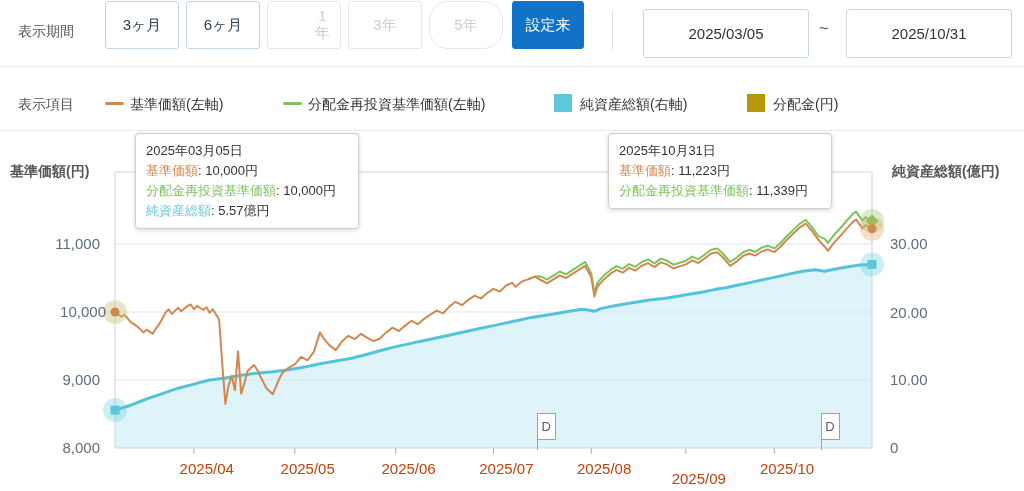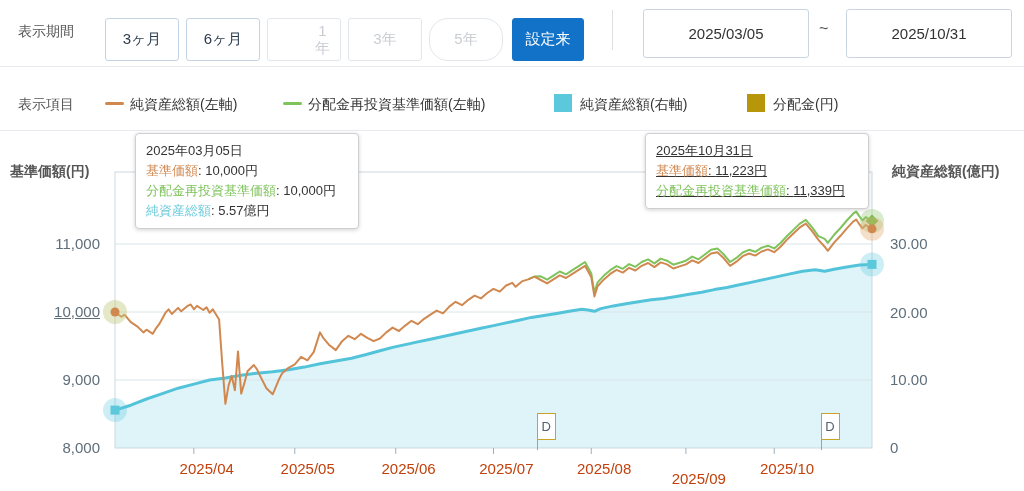--- a/index.html
+++ b/index.html
@@ -1,20 +1,20 @@
 <!DOCTYPE html>
 <html><head>
 <meta charset="utf-8">
 <style>
   html,body{margin:0;padding:0;}
   body{width:1024px;height:491px;position:relative;overflow:hidden;background:#fff;
        font-family:"Liberation Sans","DejaVu Sans",sans-serif;color:#333;}
   .row-label{position:absolute;left:18px;font-size:14px;color:#555;}
   
-  .pbtn{position:absolute;top:18px;width:74px;height:43px;box-sizing:border-box;background:#fff;
+  .pbtn{position:absolute;top:1px;width:74px;height:48px;box-sizing:border-box;background:#fff;
         border:1px solid #C5D4E3;border-radius:3px;font-size:15px;color:#2C3C4E;
         display:flex;align-items:center;justify-content:center;cursor:pointer;}
   .pbtn.disabled{border-color:#E3E7EB;color:#C9CDD2;cursor:default;}
   .pbtn.selected{background:#1272C8;border-color:#1272C8;color:#fff;}
   .vdiv{position:absolute;left:612px;top:10px;width:1px;height:40px;background:#DDDFE3;}
   .datebox{position:absolute;top:9px;width:166px;height:49px;box-sizing:border-box;background:#fff;
         border:1px solid #C9D6E2;border-radius:3px;font-size:15px;color:#333;text-align:center;
         display:flex;align-items:center;justify-content:center;}
   .tilde{position:absolute;top:20px;left:819px;font-size:16px;color:#555;}
   .hdiv{position:absolute;left:0;width:1024px;height:1px;background:#E7EAEE;}
@@ -52,21 +52,21 @@
 <button class="pbtn disabled" style="left:429px;border-radius:19px;">5年</button>
 <button class="pbtn selected" style="left:512px;width:72px;">設定来</button>
 <div class="vdiv"></div>
 <div class="datebox" style="left:643px;">2025/03/05</div>
 <div class="tilde">~</div>
 <div class="datebox" style="left:846px;">2025/10/31</div>
 <div class="hdiv" style="top:66px;"></div>
 
 <div class="row-label" style="top:96px;">表示項目</div>
 <span class="lg-dash" style="left:105px;background:#D1884F;"></span>
-<span class="lg-label" style="left:130px;">純資産総額(左軸)</span>
+<span class="lg-label" style="left:130px;">基準価額(左軸)</span>
 <span class="lg-dash" style="left:283px;background:#7FC35C;"></span>
 <span class="lg-label" style="left:308px;">分配金再投資基準価額(左軸)</span>
 <span class="lg-sq" style="left:554px;background:#5BC8DC;"></span>
 <span class="lg-label" style="left:580px;">純資産総額(右軸)</span>
 <span class="lg-sq" style="left:747px;background:#B8960A;"></span>
 <span class="lg-label" style="left:773px;">分配金(円)</span>
 <div class="hdiv" style="top:130px;"></div>
 
 <div class="axis-title" style="left:10px;top:163px;">基準価額(円)</div>
 <div class="axis-title" style="left:892px;top:163px;">純資産総額(億円)</div>
@@ -93,21 +93,21 @@
     <rect x="110.5" y="405.624" width="9" height="9" fill="#5BC8DC"></rect>
     <circle cx="872" cy="220.94799999999998" r="12" fill="rgba(143,197,110,0.35)"></circle>
     <rect x="867.5" y="216.44799999999998" width="9" height="9" fill="#6FBE4B" transform="rotate(45 872 220.94799999999998)"></rect>
     <circle cx="872" cy="228.83599999999998" r="12" fill="rgba(229,176,120,0.40)"></circle>
     <circle cx="872" cy="228.83599999999998" r="4.5" fill="#D1884F"></circle>
     <circle cx="872" cy="264.4" r="12" fill="rgba(91,200,220,0.30)"></circle>
     <rect x="867.5" y="259.9" width="9" height="9" fill="#5BC8DC"></rect>
   </svg>
 <div id="chart-labels">
     <div class="ytick" style="left:38px;top:234.99999999999997px;">11,000</div>
-    <div class="ytick" style="left:38px;top:303px;text-decoration:underline;">10,000</div>
+    <div class="ytick" style="left:44px;top:303px;">10,000</div>
     <div class="ytick" style="left:38px;top:371px;">9,000</div>
     <div class="ytick" style="left:38px;top:439px;">8,000</div>
     <div class="rtick" style="left:890px;top:235px;">30.00</div>
     <div class="rtick" style="left:890px;top:304px;">20.00</div>
     <div class="rtick" style="left:890px;top:371px;">10.00</div>
     <div class="rtick" style="left:890px;top:439px;">0</div>
     <div class="xtick" style="left:153.85416666666669px;top:460px;">2025/04</div>
     <div class="xtick" style="left:254.78750000000002px;top:460px;">2025/05</div>
     <div class="xtick" style="left:355.72083333333336px;top:460px;">2025/06</div>
     <div class="xtick" style="left:453.5px;top:460px;">2025/07</div>
@@ -120,17 +120,17 @@
     <div class="dline" style="left:820.5333333333333px;top:440px;"></div>
   </div>
 
 <div class="tooltip" style="left:135px;">
   <div class="tt-date">2025年03月05日</div>
   <div><span style="color:#D1884F;">基準価額</span><span class="tv">10,000円</span></div>
   <div><span style="color:#7FC35C;">分配金再投資基準価額</span><span class="tv">10,000円</span></div>
   <div><span style="color:#6CCBDB;">純資産総額</span><span class="tv">5.57億円</span></div>
 </div>
 
-<div class="tooltip" style="left:645px;text-decoration:underline;">
+<div class="tooltip" style="left:608px;">
   <div class="tt-date">2025年10月31日</div>
   <div><span style="color:#D1884F;">基準価額</span><span class="tv">11,223円</span></div>
   <div><span style="color:#7FC35C;">分配金再投資基準価額</span><span class="tv">11,339円</span></div>
 </div>
 
 </body></html>

